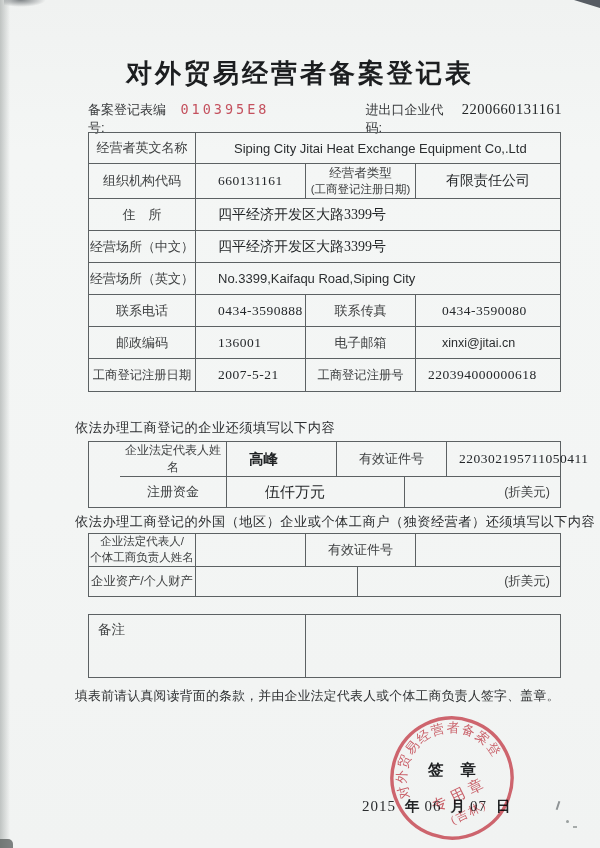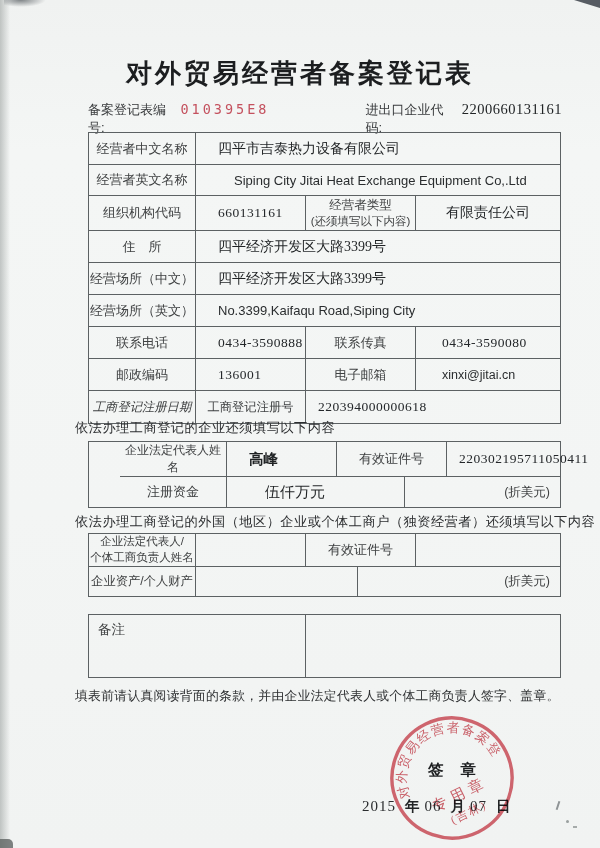--- a/index.html
+++ b/index.html
@@ -75,35 +75,31 @@
   <div class="title">对外贸易经营者备案登记表</div>
 
   <div class="hdr-line">
     <span>备案登记表编号:</span>
     <span class="serial-num">010395E8</span>
     <span class="iecode-label">进出口企业代码:</span>
     <span class="iecode-val">2200660131161</span>
   </div>
 
   <div class="tbl" style="top:132px;">
-    <div class="tr h31">
-      <div class="td lbl w-l">经营者中文名称</div>
-      <div class="td val flex1 v-serif">四平市吉泰热力设备有限公司</div>
-    </div>
     <div class="tr h30">
       <div class="td lbl w-l">经营者英文名称</div>
       <div class="td val flex1 v-sans">Siping City Jitai Heat Exchange Equipment Co,.Ltd</div>
     </div>
     <div class="tr h34">
       <div class="td lbl w-l">组织机构代码</div>
       <div class="td val w-v1 v-num">660131161</div>
       <div class="td lbl w-l2 lbl-sm">
         <div>
           <div style="font-size:12.5px;">经营者类型</div>
-          <div>(还须填写以下内容)</div>
+          <div>(工商登记注册日期)</div>
         </div>
       </div>
       <div class="td flex1 center v-serif">有限责任公司</div>
     </div>
     <div class="tr h31">
       <div class="td lbl w-l">住　所</div>
       <div class="td val flex1 v-serif">四平经济开发区大路3399号</div>
     </div>
     <div class="tr h31">
       <div class="td lbl w-l">经营场所（中文）</div>
@@ -119,21 +115,22 @@
       <div class="td lbl w-l2">联系传真</div>
       <div class="td val-end flex1 v-num" style="padding-left:26px;">0434-3590080</div>
     </div>
     <div class="tr h31">
       <div class="td lbl w-l">邮政编码</div>
       <div class="td val w-v1 v-num">136001</div>
       <div class="td lbl w-l2">电子邮箱</div>
       <div class="td val-end flex1 v-sans" style="padding-left:26px;font-size:12.5px;">xinxi@jitai.cn</div>
     </div>
     <div class="tr h32">
-      <div class="td lbl w-l" style="font-size:12.3px;font-style:italic;">工商登记注册日期</div>
+      <div class="td lbl w-l" style="font-size:12.3px;">工商登记注册日期</div>
+      <div class="td val w-v1 v-num">2007-5-21</div>
       <div class="td lbl w-l2" style="font-size:12.3px;">工商登记注册号</div>
       <div class="td val-end flex1 v-num">220394000000618</div>
     </div>
   </div>
 
   <div class="sec-head" style="top:419px;">依法办理工商登记的企业还须填写以下内容</div>
 
   <div class="tbl" style="top:441px;padding-left:31px;">
     <div class="tr h32">
       <div class="td lbl w-l" style="font-size:12px;">企业法定代表人姓名</div>

